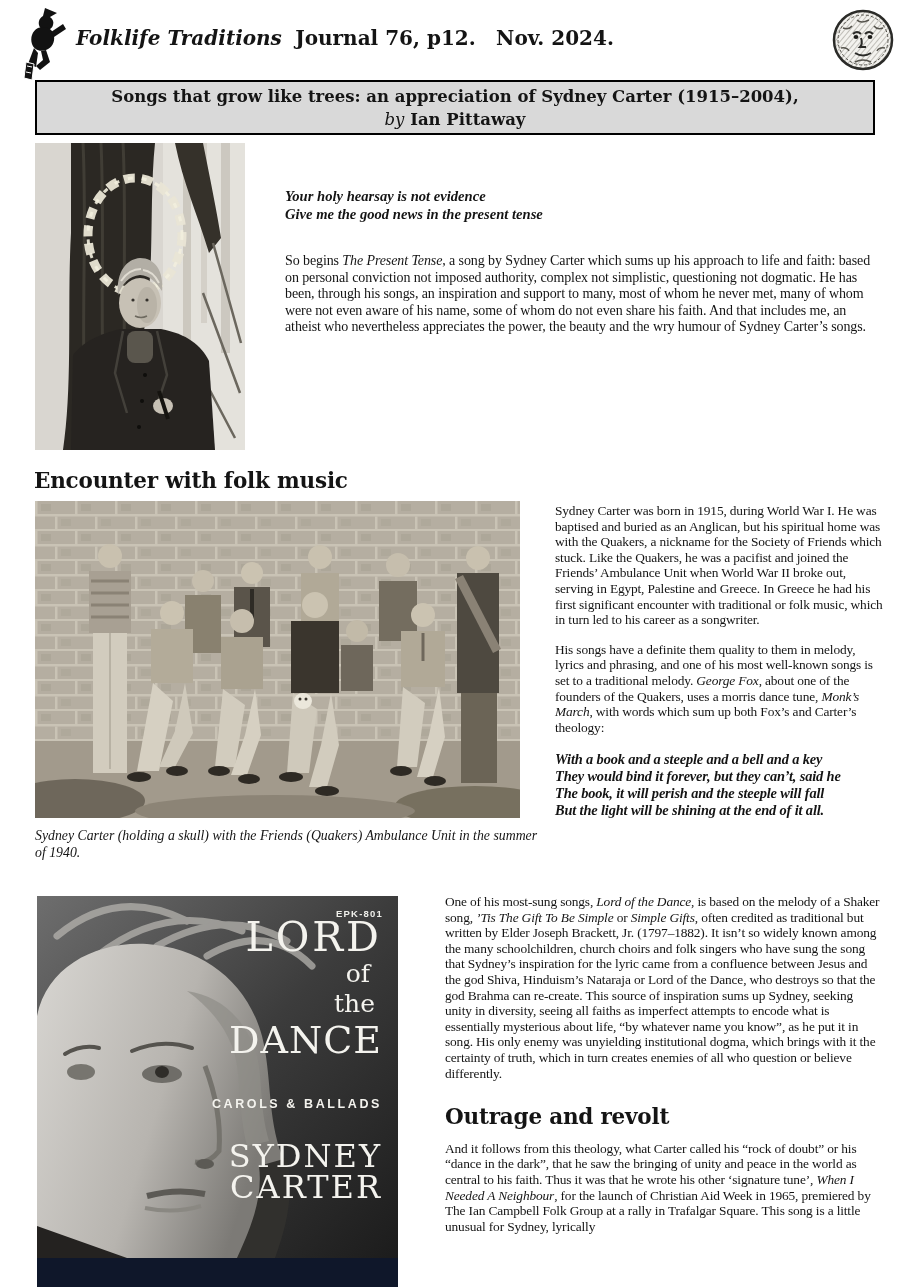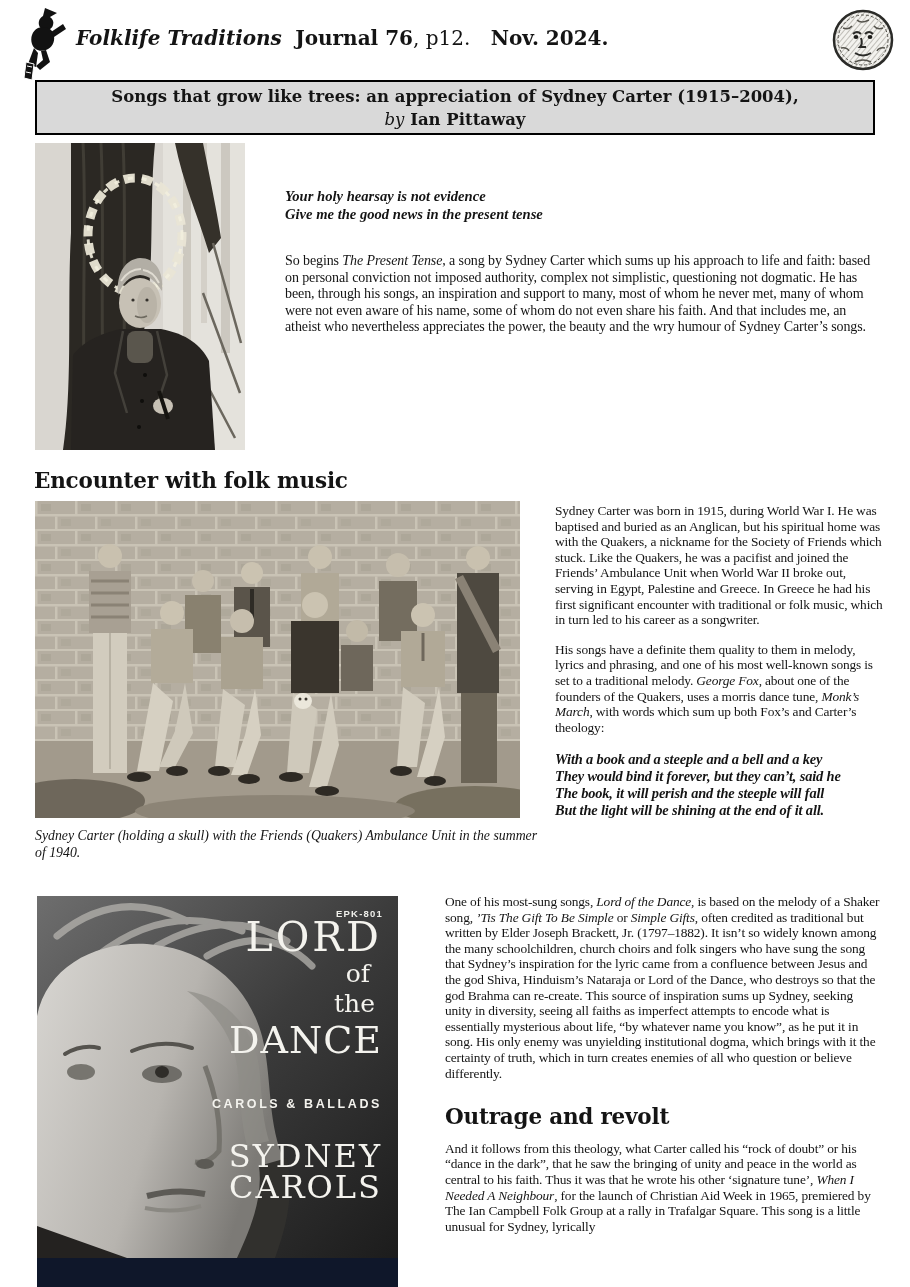--- a/index.html
+++ b/index.html
@@ -5,21 +5,21 @@
   html,body{margin:0;padding:0;background:#ffffff;}
   .page{position:relative;width:910px;height:1287px;background:#fff;overflow:hidden;
         font-family:"Liberation Serif",serif;color:#141414;}
 
   
   .hdr-logo-left{position:absolute;left:18px;top:6px;width:50px;height:74px;}
   .hdr-logo-right{position:absolute;left:831px;top:8px;width:64px;height:64px;}
   .hdr-line{position:absolute;left:76px;top:26px;font-family:"DejaVu Serif",serif;font-size:20px;white-space:nowrap;}
   .j-title{font-weight:bold;font-style:italic;}
   .j-issue{font-weight:bold;margin-left:7px;}
-  .j-page{font-weight:normal;}
+  .j-page{font-weight:bold;}
   .j-date{font-weight:bold;margin-left:14px;}
 
   
   .banner{position:absolute;left:35px;top:80px;width:836px;height:48px;background:#d9d9d9;
           border:2px solid #000;text-align:center;font-family:"DejaVu Serif",serif;
           font-weight:bold;font-size:16.5px;line-height:23px;padding-top:3px;box-sizing:content-box;}
   .banner .by-prefix{font-style:italic;font-weight:normal;}
 
   
   .it{font-style:italic;}
@@ -289,21 +289,21 @@
     <div class="cover-cat">EPK-801</div>
     <div class="cover-title">
       <div class="ct-lord">LORD</div>
       <div class="ct-of">of</div>
       <div class="ct-the">the</div>
       <div class="ct-dance">DANCE</div>
     </div>
     <div class="cover-sub">CAROLS  &amp;  BALLADS</div>
     <div class="cover-artist">
       <div>SYDNEY</div>
-      <div>CAROLS</div>
+      <div>CARTER</div>
     </div>
     <div class="elektra">
       <svg width="46" height="38" viewBox="0 0 46 38" aria-hidden="true">
         <rect x="1" y="1" width="26" height="34" fill="#f2f1ec"></rect>
         <rect x="5" y="5" width="18" height="26" fill="#151513"></rect>
         <rect x="9" y="11" width="14" height="5" fill="#f2f1ec"></rect>
         <rect x="9" y="21" width="14" height="5" fill="#f2f1ec"></rect>
         <path d="M30,1 L45,1 L45,14 Z" fill="#f2f1ec"></path>
         <path d="M30,20 L45,20 L38,35 Z" fill="none" stroke="#f2f1ec" stroke-width="3"></path>
         <circle cx="31" cy="33" r="1.6" fill="#f2f1ec"></circle>

